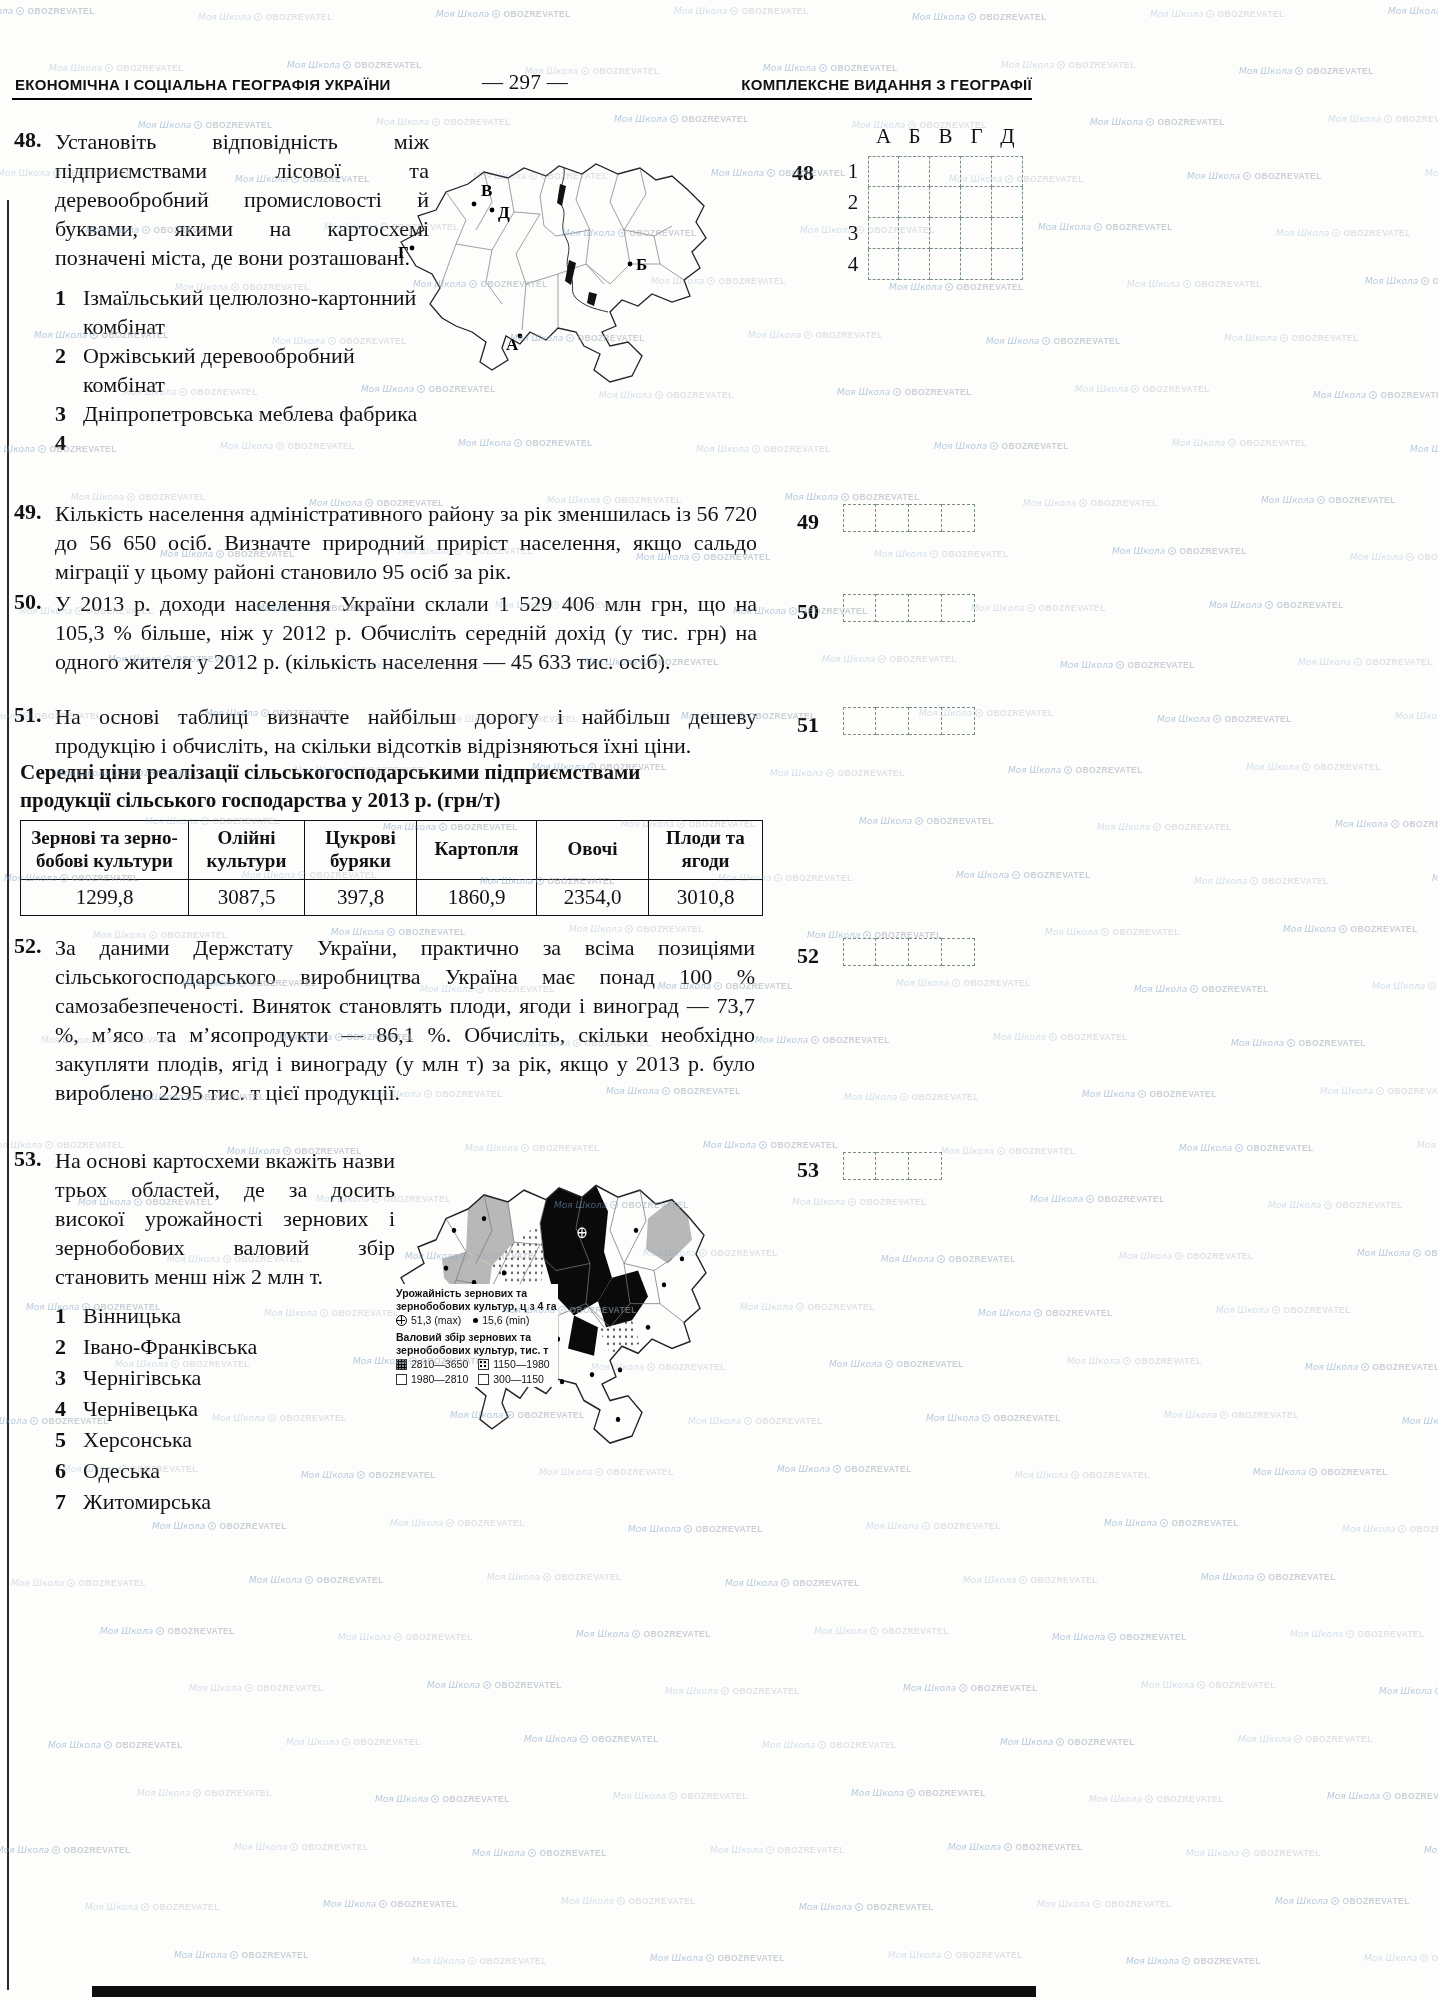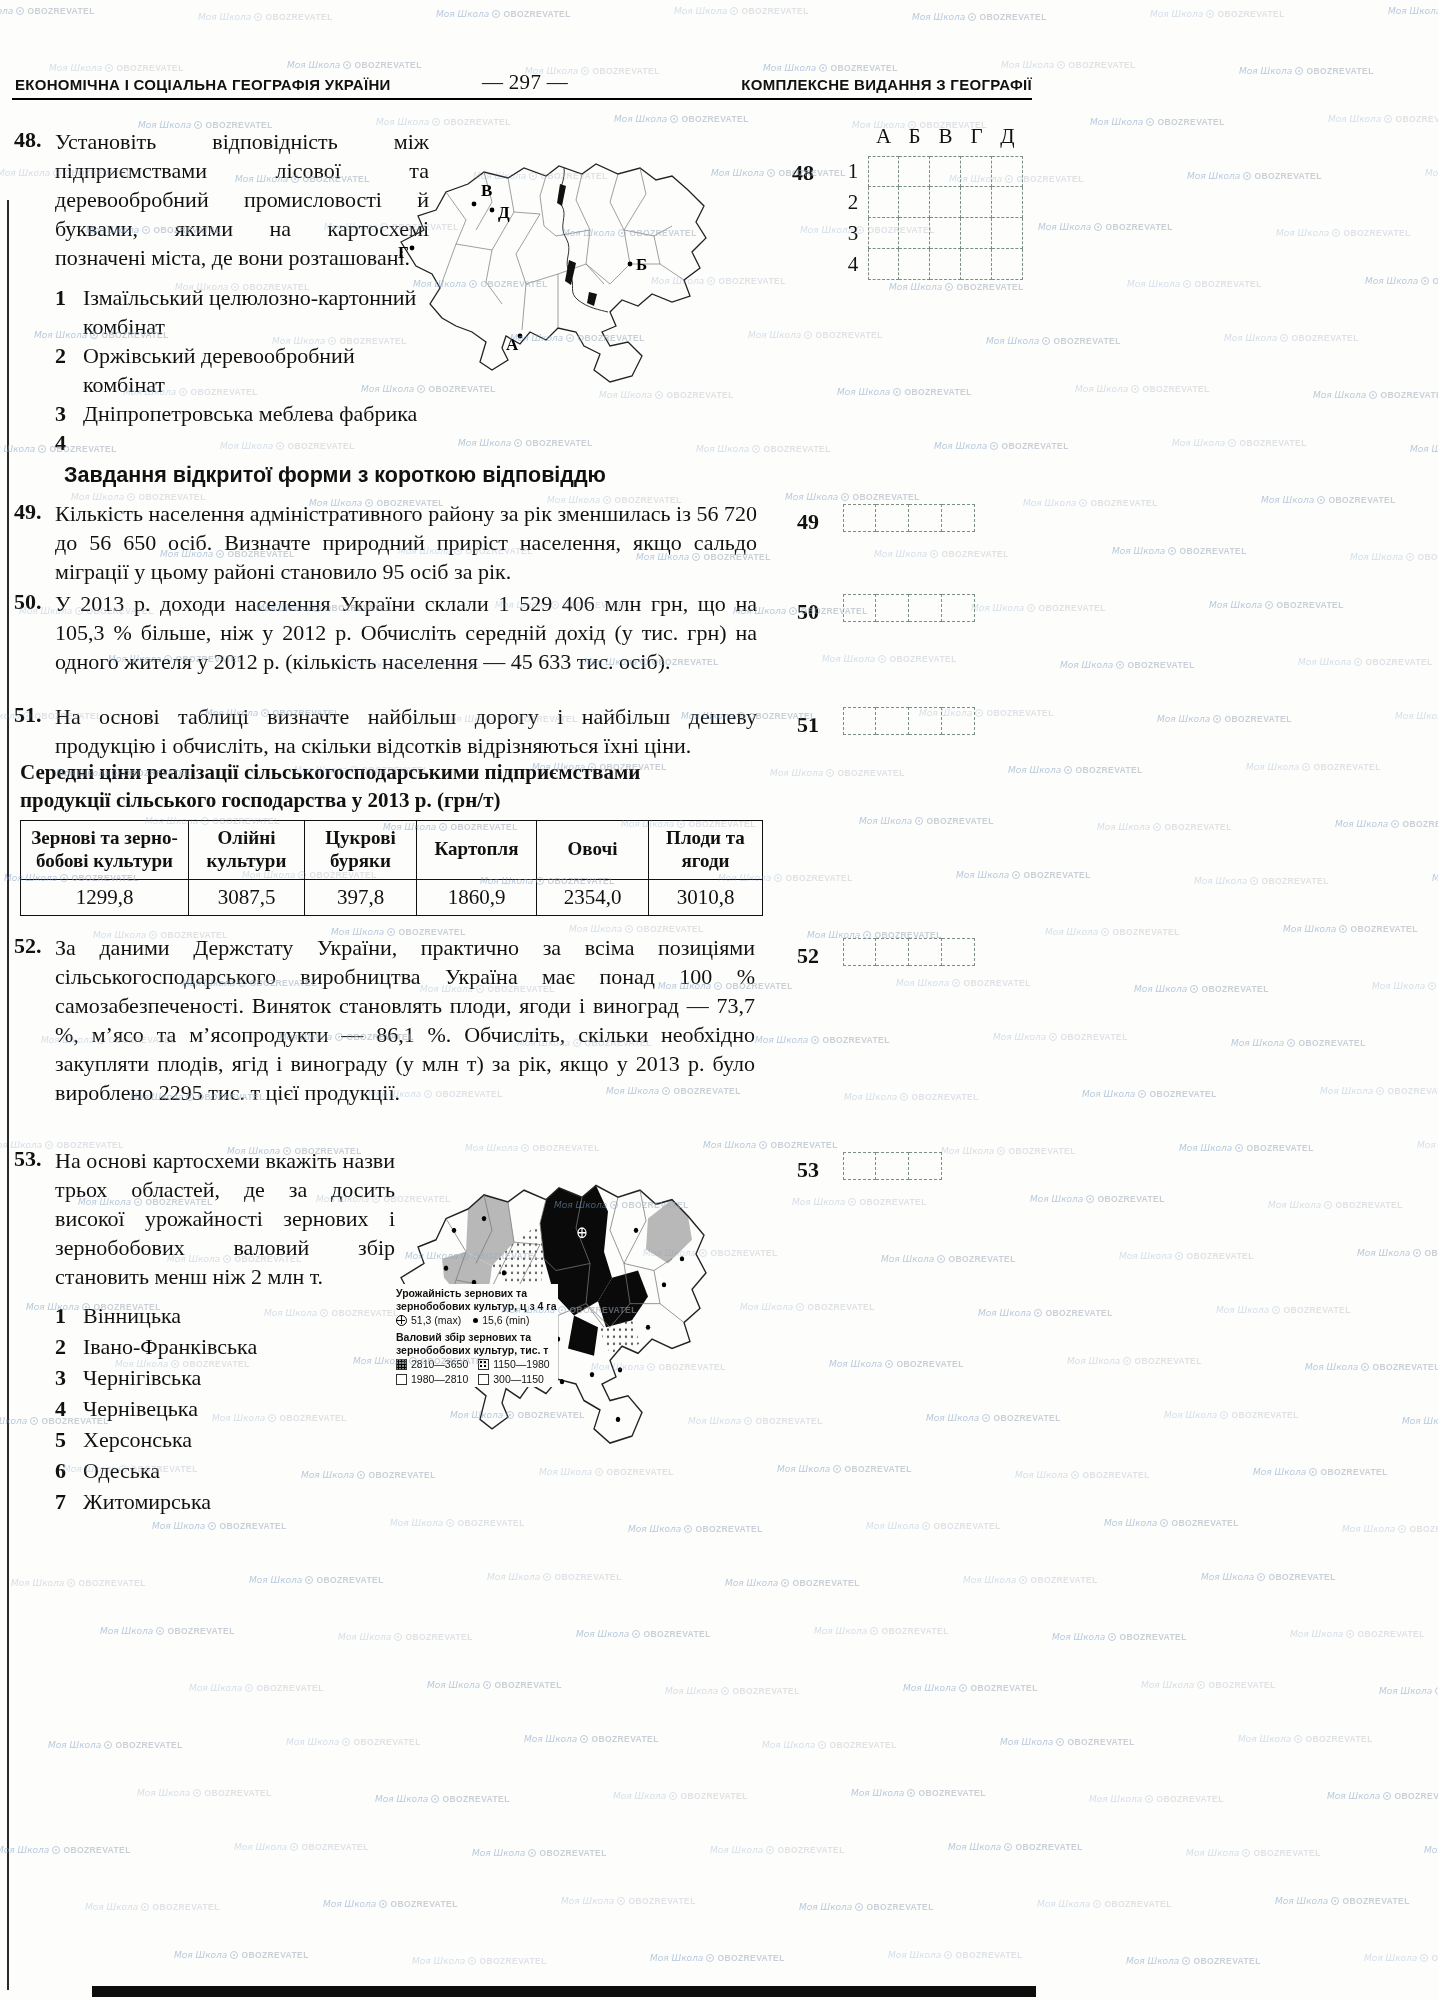--- a/index.html
+++ b/index.html
@@ -1296,21 +1296,20 @@
       <div class="gcell"></div>
       <div class="gcell"></div>
       <div class="gcell"></div>
     <div class="gcell"></div>
       <div class="gcell"></div>
       <div class="gcell"></div>
       <div class="gcell"></div>
       <div class="gcell"></div>
   </div>
 
-  <div class="abs sec-head" style="left:64px;top:463px;">Завдання відкритої форми з короткою відповіддю</div>
 
   <div class="abs qnum" style="left:14px;top:499px;">49.</div>
   <div class="abs qtext" style="left:55px;top:499px;width:702px;">Кількість населення адміністративного району за рік зменшилась із 56 720 до 56 650 осіб. Визначте природний приріст населення, якщо сальдо міграції у цьому районі становило 95 осіб за рік.</div>
   <div class="abs anslabel" style="left:797px;top:509px;">49</div>
   <div class="abs ansbox" style="left:843px;top:504px;">
     <div class="cell"></div>
       <div class="cell"></div>
       <div class="cell"></div>
       <div class="cell"></div>
   </div>

